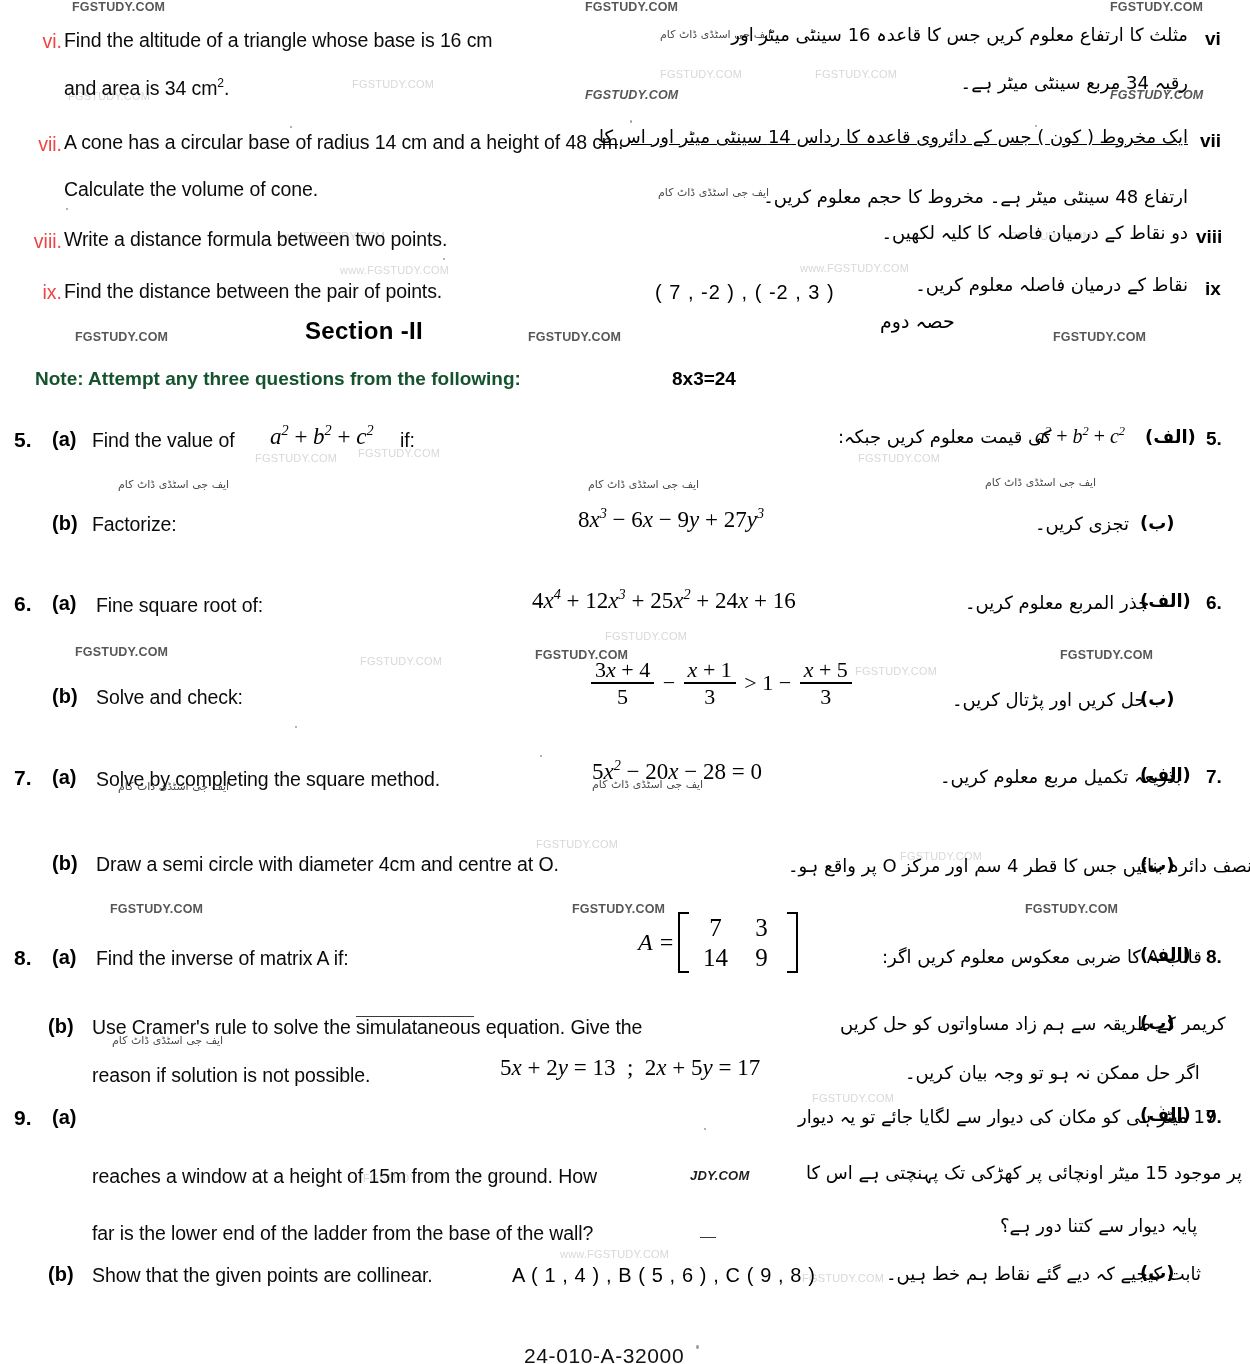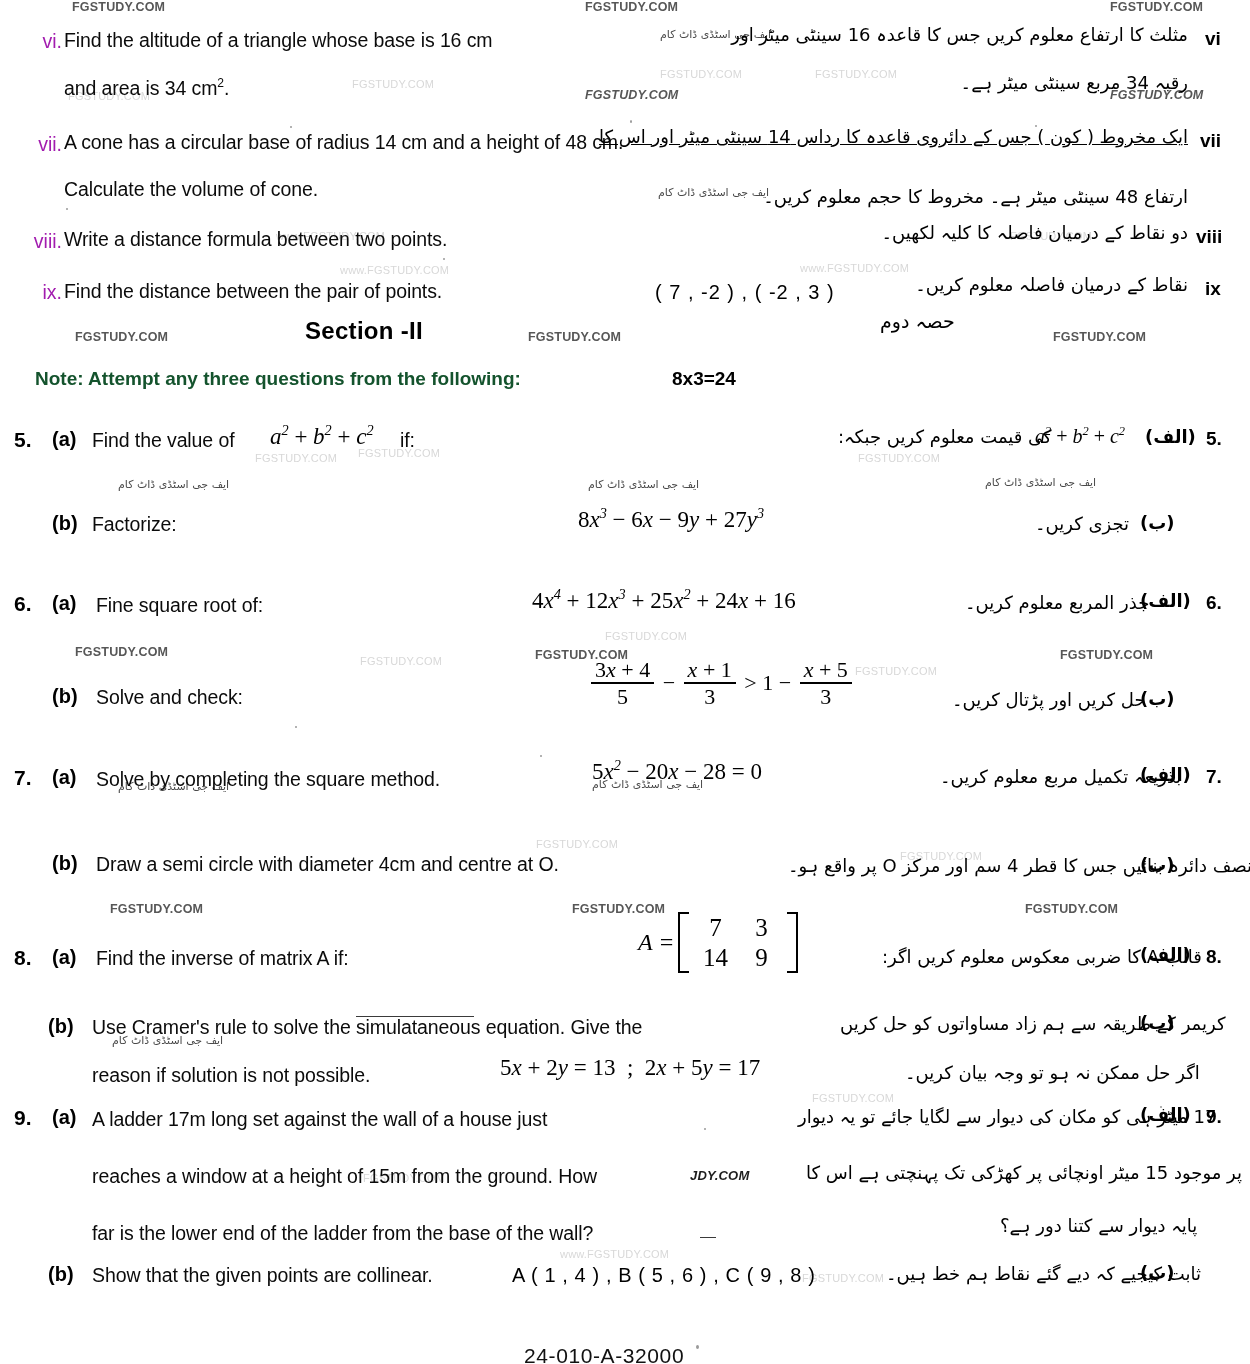--- a/index.html
+++ b/index.html
@@ -41,21 +41,21 @@
   .q-en{
     font-size:19.5px;
     font-weight:400;
     color:#0b0b0b;
     letter-spacing:-0.1px;
   }
   .q-num{
     font-size:21px;font-weight:bold;color:#000;
   }
   .q-rom{
-    font-size:19.5px;font-weight:400;color:#a21caf;text-align:right;
+    font-size:19.5px;font-weight:400;color:#ef4444;text-align:right;
   }
   .q-part{
     font-size:20px;font-weight:bold;color:#000;
   }
 
   
   .q-ur{
     font-family:"DejaVu Sans",sans-serif;
     direction:rtl;
     font-size:18px;
@@ -319,21 +319,20 @@
   <div class="abs q-en" style="left:92px;top:1064px;">reason if solution is not possible.</div>
   <div class="abs math" style="left:500px;top:1055px;">
     <span class="num">5</span>x<span class="op"> + </span><span class="num">2</span>y<span class="op"> = </span><span class="num">13</span><span class="op">&nbsp;&nbsp;;&nbsp;&nbsp;</span><span class="num">2</span>x<span class="op"> + </span><span class="num">5</span>y<span class="op"> = </span><span class="num">17</span>
   </div>
   <div class="abs q-ur" style="left:1140px;top:1012px;font-weight:bold;">(ب)</div>
   <div class="abs q-ur" style="left:840px;top:1013px;">کریمر کے طریقہ سے ہم زاد مساواتوں کو حل کریں</div>
   <div class="abs q-ur" style="left:905px;top:1062px;">اگر حل ممکن نہ ہو تو وجہ بیان کریں۔</div>
 
   <div class="abs q-num" style="left:14px;top:1106px;">9.</div>
   <div class="abs q-part" style="left:52px;top:1106px;">(a)</div>
-  <div class="abs q-en" style="left:92px;top:1108px;">A ladder 17m long set against the wall of a house just</div>
   <div class="abs q-en" style="left:92px;top:1165px;">reaches a window at a height of 15m from the ground. How</div>
   <div class="abs q-en" style="left:92px;top:1222px;">far is the lower end of the ladder from the base of the wall?</div>
 
   <div class="abs ur-num" style="left:1206px;top:1106px;">9.</div>
   <div class="abs q-ur" style="left:1140px;top:1104px;font-weight:bold;">(الف)</div>
   <div class="abs q-ur" style="left:798px;top:1106px;">17 میٹر ہی کو مکان کی دیوار سے لگایا جائے تو یہ دیوار</div>
   <div class="abs q-ur" style="left:806px;top:1162px;">پر موجود 15 میٹر اونچائی پر کھڑکی تک پہنچتی ہے اس کا</div>
   <div class="abs q-ur" style="left:1000px;top:1215px;">پایہ دیوار سے کتنا دور ہے؟</div>
 
   <div class="abs q-part" style="left:48px;top:1263px;">(b)</div>

